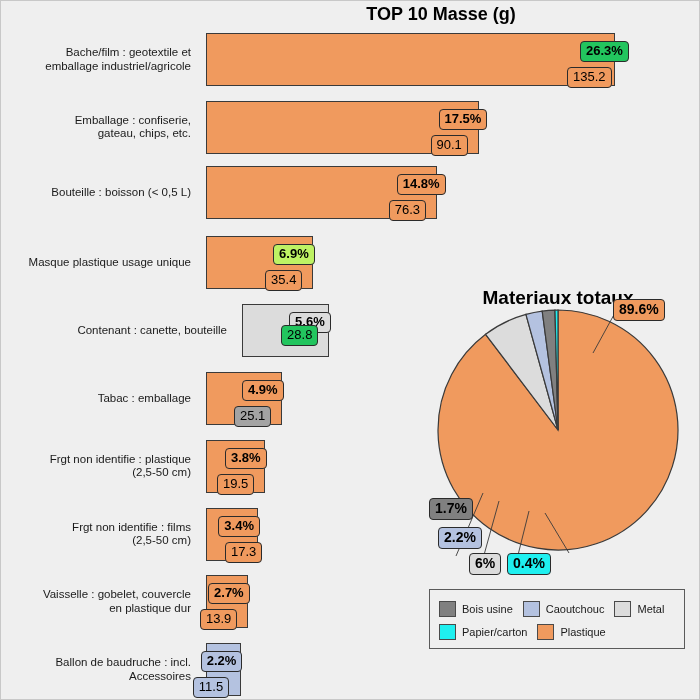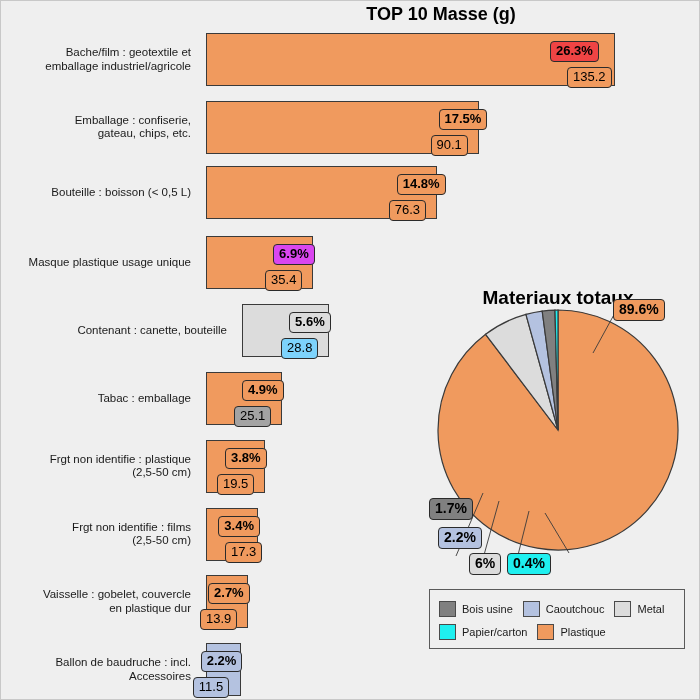--- a/index.html
+++ b/index.html
@@ -103,47 +103,47 @@
 
 <div id="root">
 
   <div id="bar-title">TOP 10 Masse (g)</div>
 
   <div id="bar-plot">
       <div class="bar-row" style="top: 32px; height: 53px;">
         <div class="bar-label" style="top: 13px;">Bache/film : geotextile et
 emballage industriel/agricole</div>
         <div class="bar-rect" style="top: 0px; width: 408.98px; height: 53px; background: rgb(240, 154, 94);"></div>
-        <div class="tag pct" style="background: #ef4444; top: 8px; left: 549px;">26.3%</div>
+        <div class="tag pct" style="background: #22c55e; top: 8px; left: 579px;">26.3%</div>
         <div class="tag val" style="background: rgb(240, 154, 94); top: 34px; left: 565.98px;">135.2</div>
       </div>
       <div class="bar-row" style="top: 99.8px; height: 53px;">
         <div class="bar-label" style="top: 13px;">Emballage : confiserie,
 gateau, chips, etc.</div>
         <div class="bar-rect" style="top: 0px; width: 272.552px; height: 53px; background: rgb(240, 154, 94);"></div>
         <div class="tag pct" style="background: rgb(240, 154, 94); top: 8px; left: 437.552px;">17.5%</div>
         <div class="tag val" style="background: rgb(240, 154, 94); top: 34px; left: 429.552px;">90.1</div>
       </div>
       <div class="bar-row" style="top: 165px; height: 53px;">
         <div class="bar-label" style="top: 19.75px;">Bouteille : boisson (&lt; 0,5 L)</div>
         <div class="bar-rect" style="top: 0px; width: 230.807px; height: 53px; background: rgb(240, 154, 94);"></div>
         <div class="tag pct" style="background: rgb(240, 154, 94); top: 8px; left: 395.808px;">14.8%</div>
         <div class="tag val" style="background: rgb(240, 154, 94); top: 34px; left: 387.808px;">76.3</div>
       </div>
       <div class="bar-row" style="top: 235.4px; height: 53px;">
         <div class="bar-label" style="top: 19.75px;">Masque plastique usage unique</div>
         <div class="bar-rect" style="top: 0px; width: 107.085px; height: 53px; background: rgb(240, 154, 94);"></div>
-        <div class="tag pct" style="background: #d946ef; top: 8px; left: 272.085px;">6.9%</div>
+        <div class="tag pct" style="background: #bef264; top: 8px; left: 272.085px;">6.9%</div>
         <div class="tag val" style="background: rgb(240, 154, 94); top: 34px; left: 264.085px;">35.4</div>
       </div>
       <div class="bar-row" style="top: 303.2px; height: 53px; margin-left: 36px;">
         <div class="bar-label" style="top: 19.75px;">Contenant : canette, bouteille</div>
         <div class="bar-rect" style="top: 0px; width: 87.12px; height: 53px; background: rgb(220, 220, 220);"></div>
         <div class="tag pct" style="background: rgb(220, 220, 220); top: 8px; left: 252.12px;">5.6%</div>
-        <div class="tag val" style="background: #7dd3fc; top: 34px; left: 244.12px;">28.8</div>
+        <div class="tag val" style="background: #22c55e; top: 21px; left: 244.12px;">28.8</div>
       </div>
       <div class="bar-row" style="top: 371px; height: 53px;">
         <div class="bar-label" style="top: 19.75px;">Tabac : emballage</div>
         <div class="bar-rect" style="top: 0px; width: 75.9275px; height: 53px; background: rgb(240, 154, 94);"></div>
         <div class="tag pct" style="background: rgb(240, 154, 94); top: 8px; left: 240.928px;">4.9%</div>
         <div class="tag val" style="background: #a3a3a3; top: 34px; left: 232.928px;">25.1</div>
       </div>
       <div class="bar-row" style="top: 438.8px; height: 53px;">
         <div class="bar-label" style="top: 13px;">Frgt non identifie : plastique
 (2,5-50 cm)</div>

